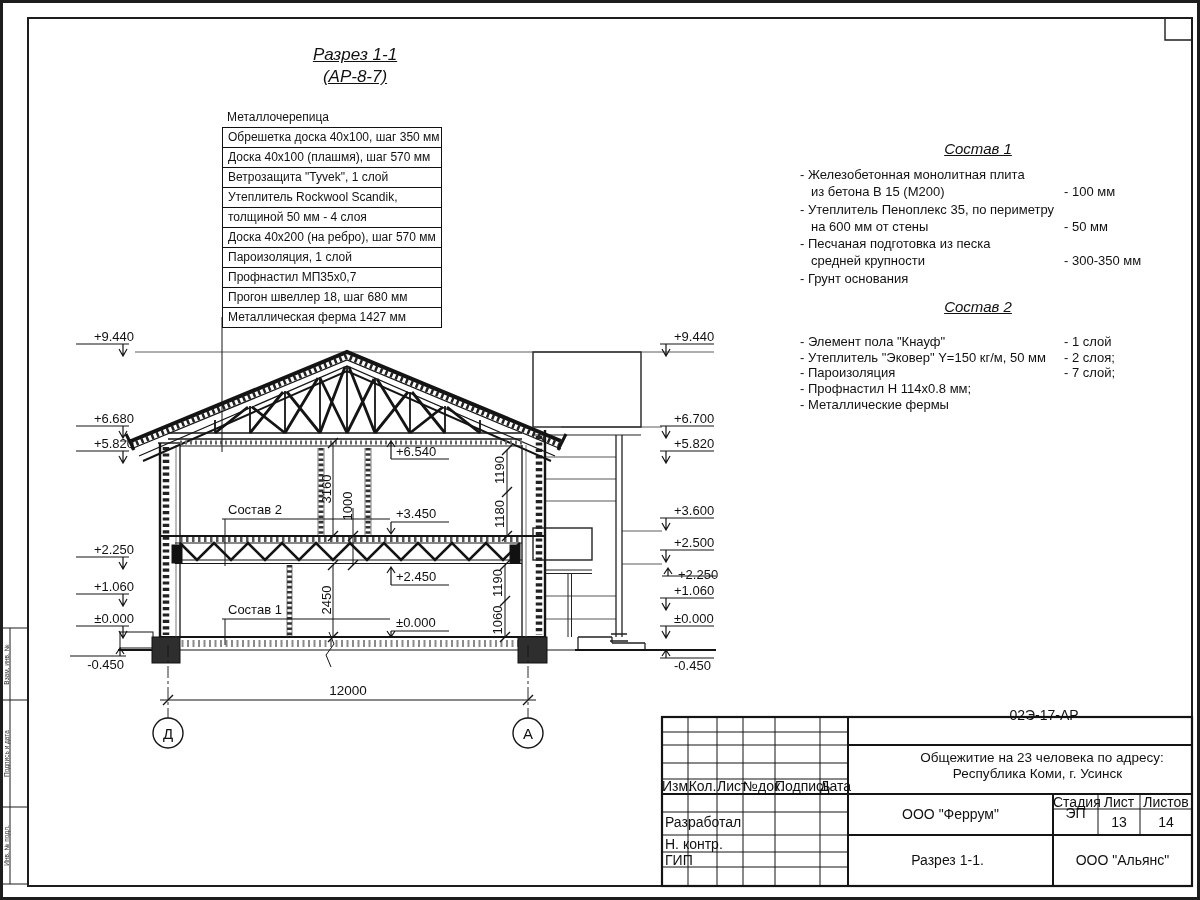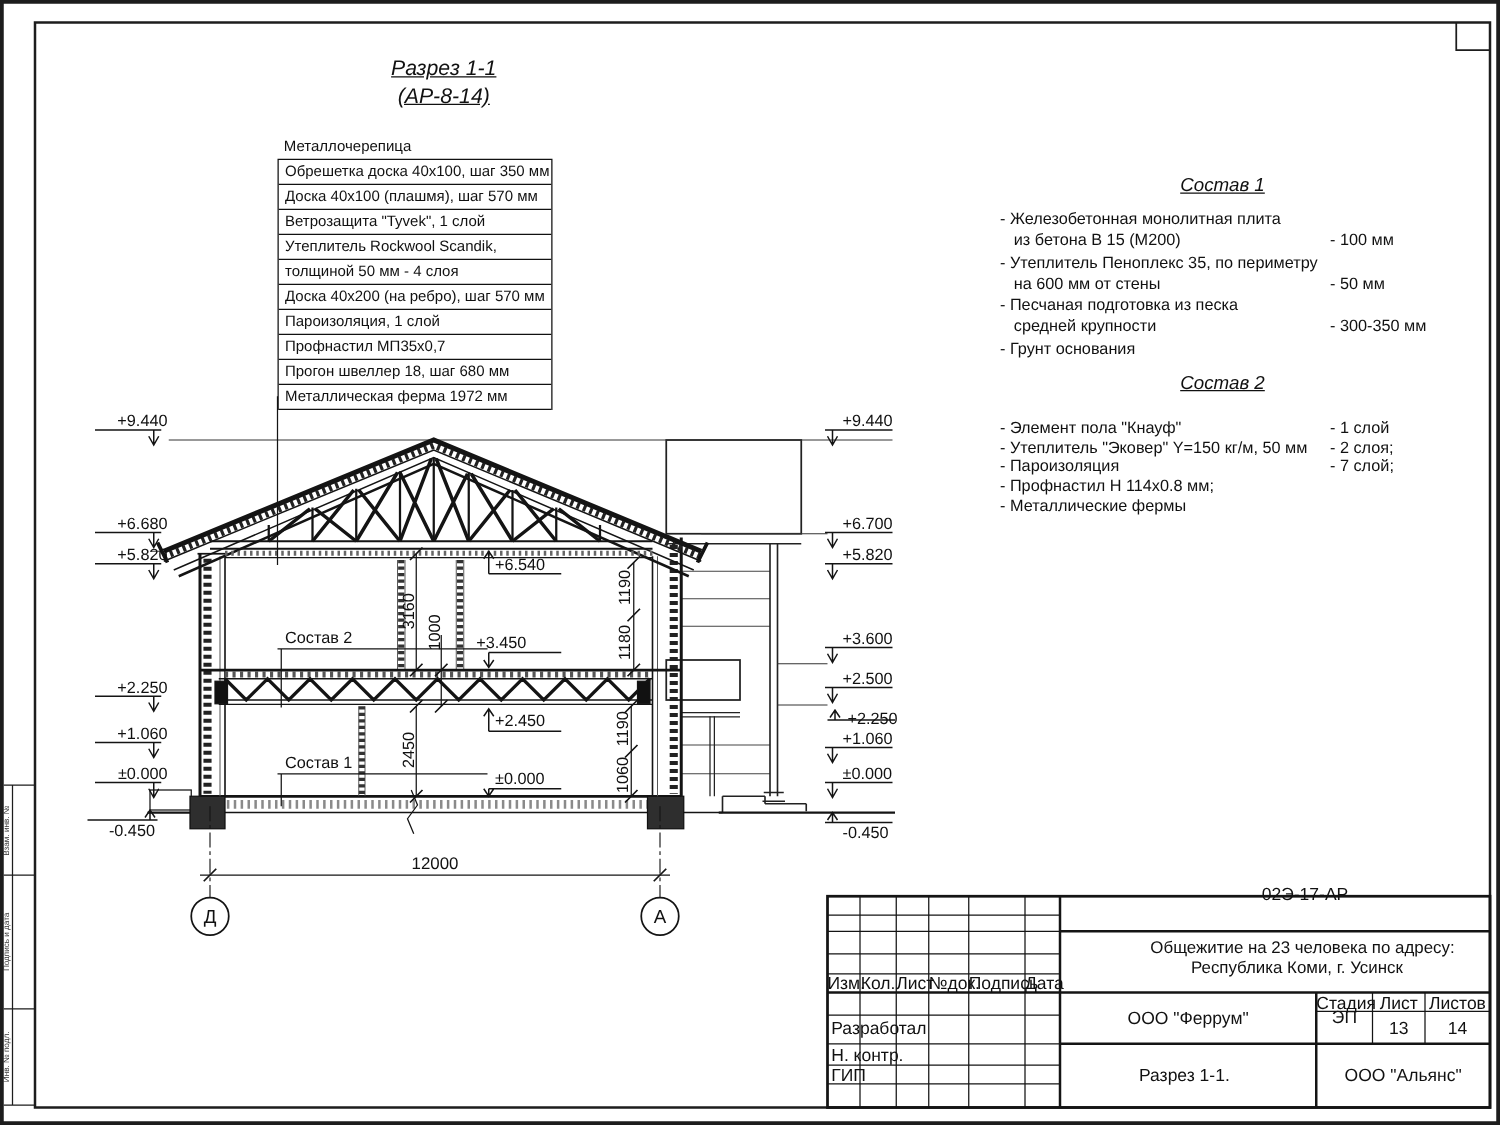--- a/index.html
+++ b/index.html
@@ -204,35 +204,35 @@
     <path d="M848,745 H1192 M848,835 H1192" stroke-width="2"></path>
     <path d="M1053,794 V886" stroke-width="2"></path>
     <path d="M1053,809 H1192" stroke-width="1"></path>
     <path d="M1098,794 V835 M1140,794 V835" stroke-width="1"></path>
     <path d="M662,732 H848 M662,745 H848 M662,763 H848 M662,779 H848 M662,812 H848 M662,835 H848 M662,852 H848 M662,867 H848" stroke-width="1"></path>
     <path d="M688,717 V886 M717,717 V886 M743,717 V886 M775,717 V886 M820,717 V886" stroke-width="1"></path>
   </g>
 </svg>
 
   <div class="t ttl" style="left:280px;top:48px">Разрез 1-1</div>
-  <div class="t ttl" style="left:280px;top:70px">(АР-8-14)</div>
+  <div class="t ttl" style="left:280px;top:70px">(АР-8-7)</div>
 
   <div class="co">
     <div class="co-row">Металлочерепица</div>
     <div class="co-box">
       <div class="co-row">Обрешетка доска 40х100, шаг 350 мм</div>
       <div class="co-row">Доска 40х100 (плашмя), шаг 570 мм</div>
       <div class="co-row">Ветрозащита "Tyvek", 1 слой</div>
       <div class="co-row">Утеплитель Rockwool Scandik,</div>
       <div class="co-row">толщиной 50 мм - 4 слоя</div>
       <div class="co-row">Доска 40х200 (на ребро), шаг 570 мм</div>
       <div class="co-row">Пароизоляция, 1 слой</div>
       <div class="co-row">Профнастил МП35х0,7</div>
       <div class="co-row">Прогон швеллер 18, шаг 680 мм</div>
-      <div class="co-row">Металлическая ферма 1972 мм</div>
+      <div class="co-row">Металлическая ферма 1427 мм</div>
     </div>
   </div>
 
   <div class="sost-h" style="left:923px;top:140px">Состав 1</div>
   <div class="sost s1" style="left:800px;top:166px">
     <div class="row">
         <span class="tx">- Железобетонная  монолитная плита</span>
         <span class="vl"></span>
       </div>
     <div class="row">
@@ -297,21 +297,21 @@
   <div class="t mkR" style="left:674px;top:412px">+6.700</div>
   <div class="t mkR" style="left:674px;top:437px">+5.820</div>
   <div class="t mkR" style="left:674px;top:504px">+3.600</div>
   <div class="t mkR" style="left:674px;top:536px">+2.500</div>
   <div class="t mkR" style="left:678px;top:568px">+2.250</div>
   <div class="t mkR" style="left:674px;top:584px">+1.060</div>
   <div class="t mkR" style="left:674px;top:612px">±0.000</div>
   <div class="t mkR" style="left:674px;top:659px">-0.450</div>
 
   <div class="t" style="left:396px;top:445px">+6.540</div>
-  <div class="t" style="left:381px;top:507px">+3.450</div>
+  <div class="t" style="left:396px;top:507px">+3.450</div>
   <div class="t" style="left:396px;top:570px">+2.450</div>
   <div class="t" style="left:396px;top:616px">±0.000</div>
 
   <div class="t" style="left:228px;top:503px">Состав 2</div>
   <div class="t" style="left:228px;top:603px">Состав 1</div>
 
   <div class="vdim" style="left:299px;top:482px">3160</div>
   <div class="vdim" style="left:320px;top:499px">1000</div>
   <div class="vdim" style="left:299px;top:593px">2450</div>
   <div class="vdim" style="left:472px;top:463px">1190</div>

